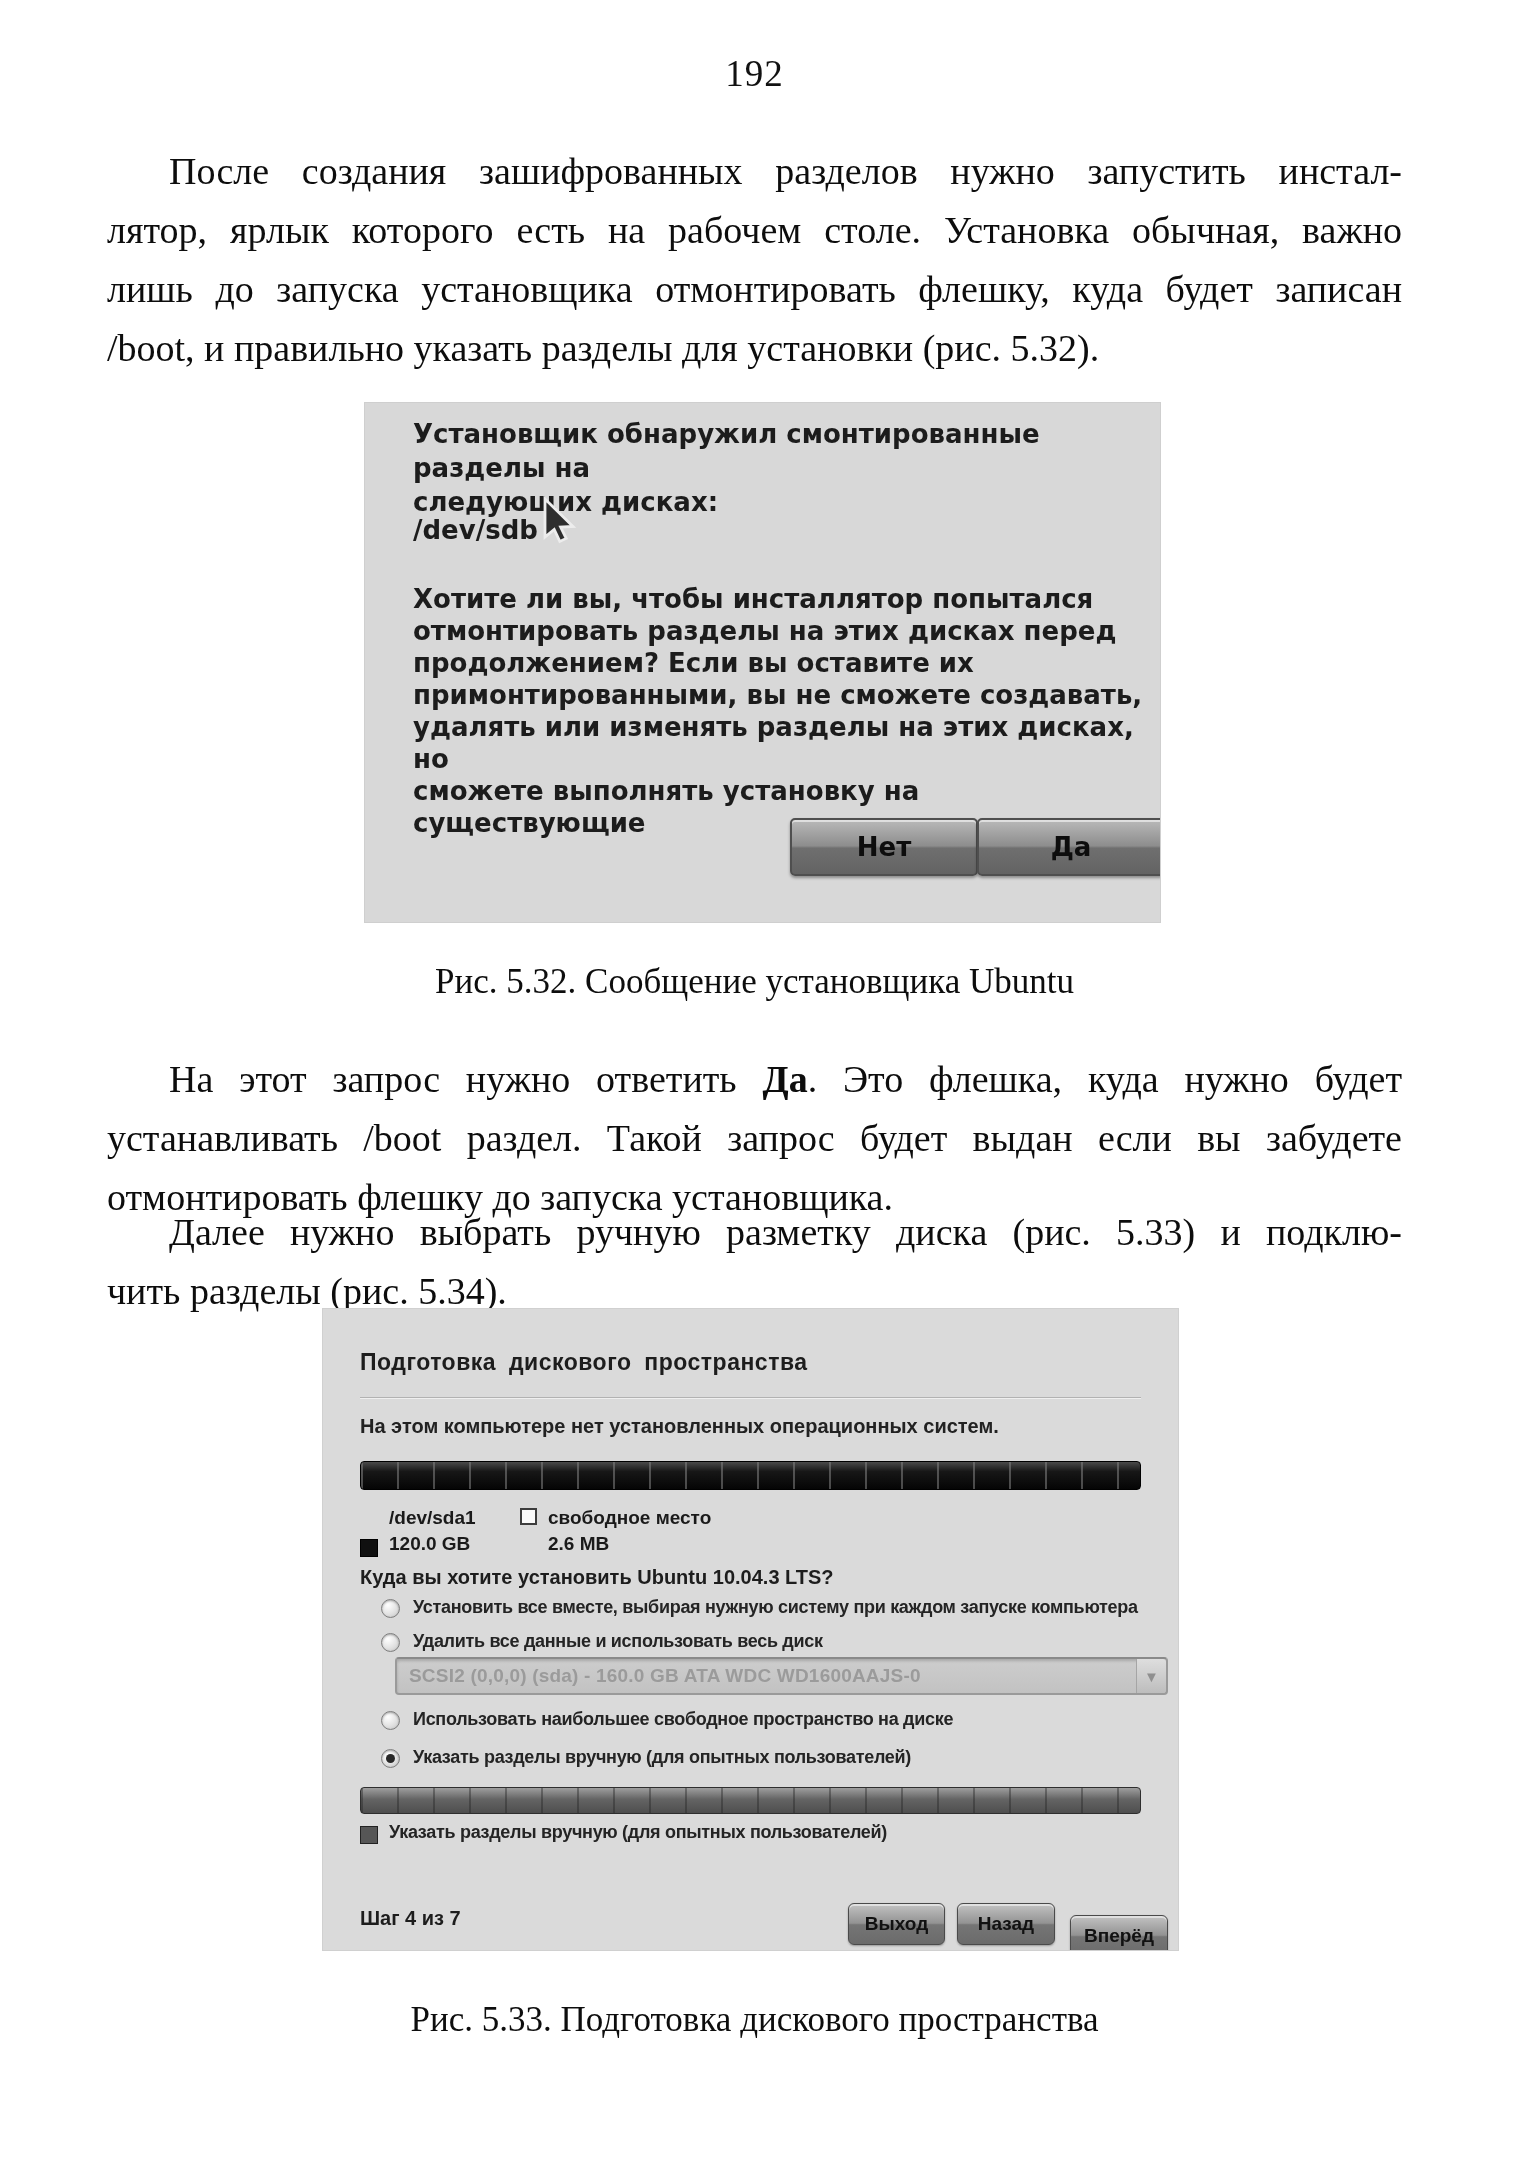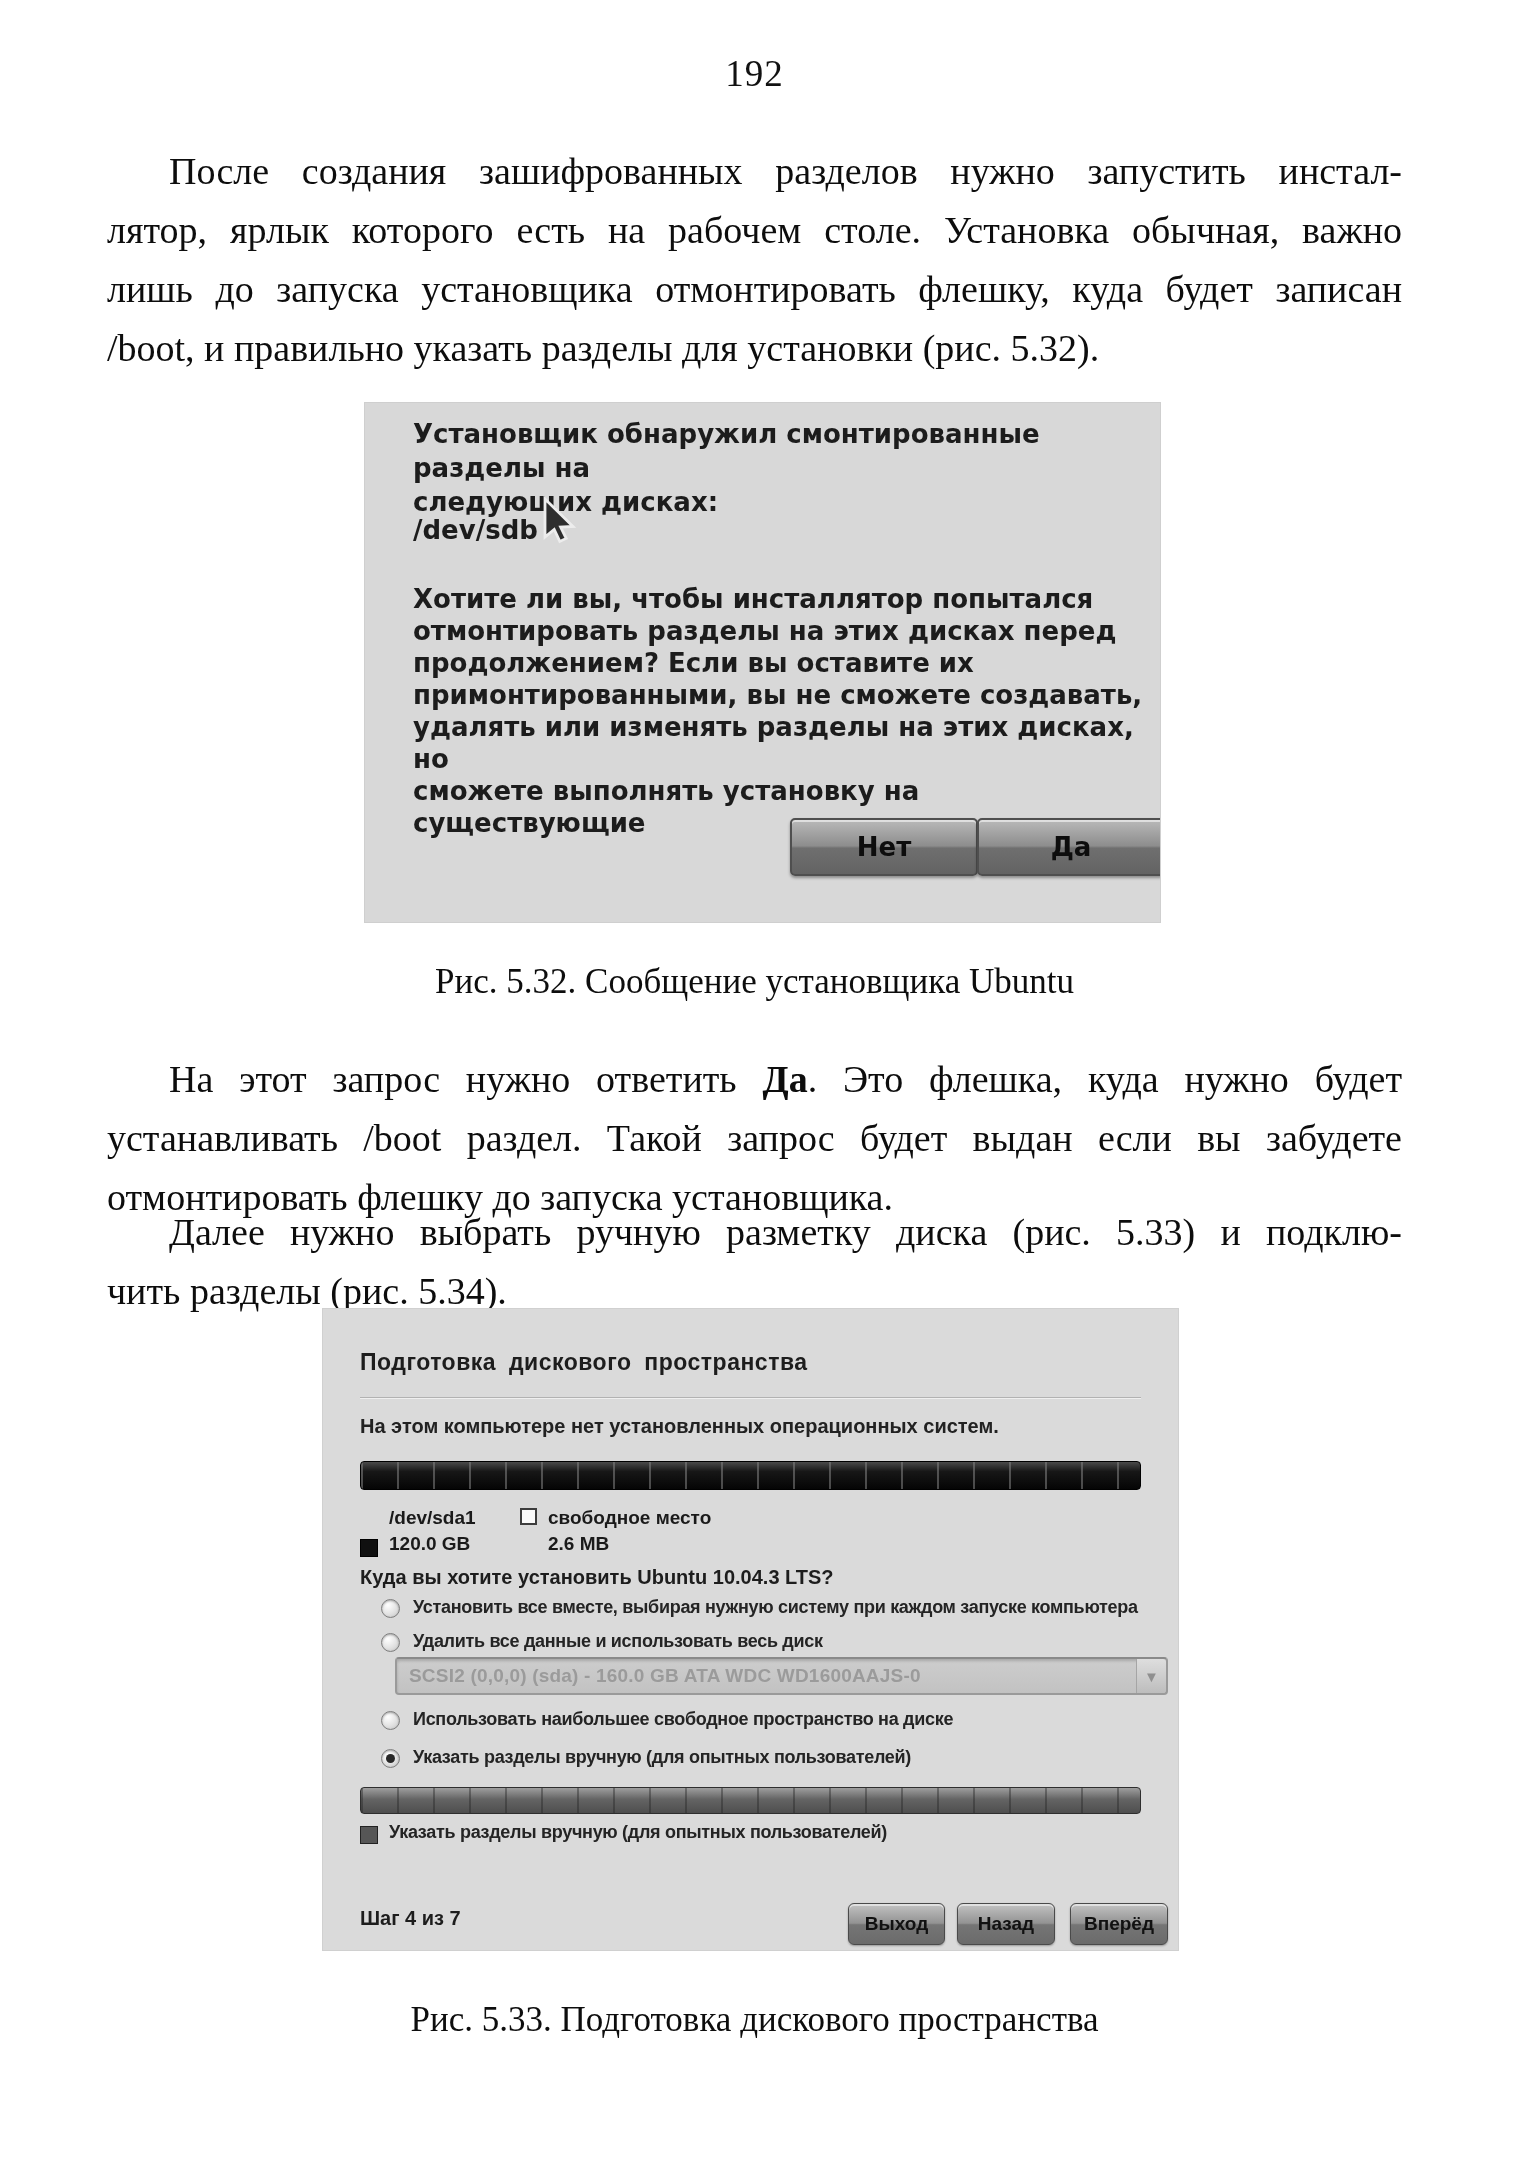--- a/index.html
+++ b/index.html
@@ -77,21 +77,21 @@
                  background:linear-gradient(180deg,#dedede,#bdbdbd); display:flex; align-items:center;
                  justify-content:center; color:#8f8f8f; font-size:15px; }
   .legend2 { position:absolute; left:37px; top:514px; display:flex; }
   .legend2 .radiolabel { margin-left:11px; margin-top:-1px; }
   .d2-step { position:absolute; left:37px; top:598px; font-size:20px; font-weight:bold; }
   .btn2 { position:absolute; top:594px; height:42px; border:1px solid #4a4a4a; border-radius:6px;
           background:linear-gradient(180deg,#c3c3c3 0%,#939393 48%,#757575 52%,#6b6b6b 100%);
           box-shadow:inset 0 2px 0 rgba(255,255,255,.5), 0 1px 2px rgba(0,0,0,.3);
           font-family:"Liberation Sans", sans-serif; font-size:19px; font-weight:bold; color:#111;
           display:flex; align-items:center; justify-content:center; cursor:pointer; }
-  .bquit { left:525px; width:97px; } .bback { left:634px; width:98px; } .bfwd { left:747px; width:98px; }
+  .bquit { left:525px; width:97px; } .bback { left:634px; width:98px; } .bfwd { left:747px; width:98px;margin-top:12px; }
 </style>
 </head>
 <body>
 
 <div class="pageno">192</div>
 
 <div class="textcol" style="top:138px;">
   <div class="jline indent">После создания зашифрованных разделов нужно запустить инстал-</div>
   <div class="jline">лятор, ярлык которого есть на рабочем столе. Установка обычная, важно</div>
   <div class="jline">лишь до запуска установщика отмонтировать флешку, куда будет записан</div>

